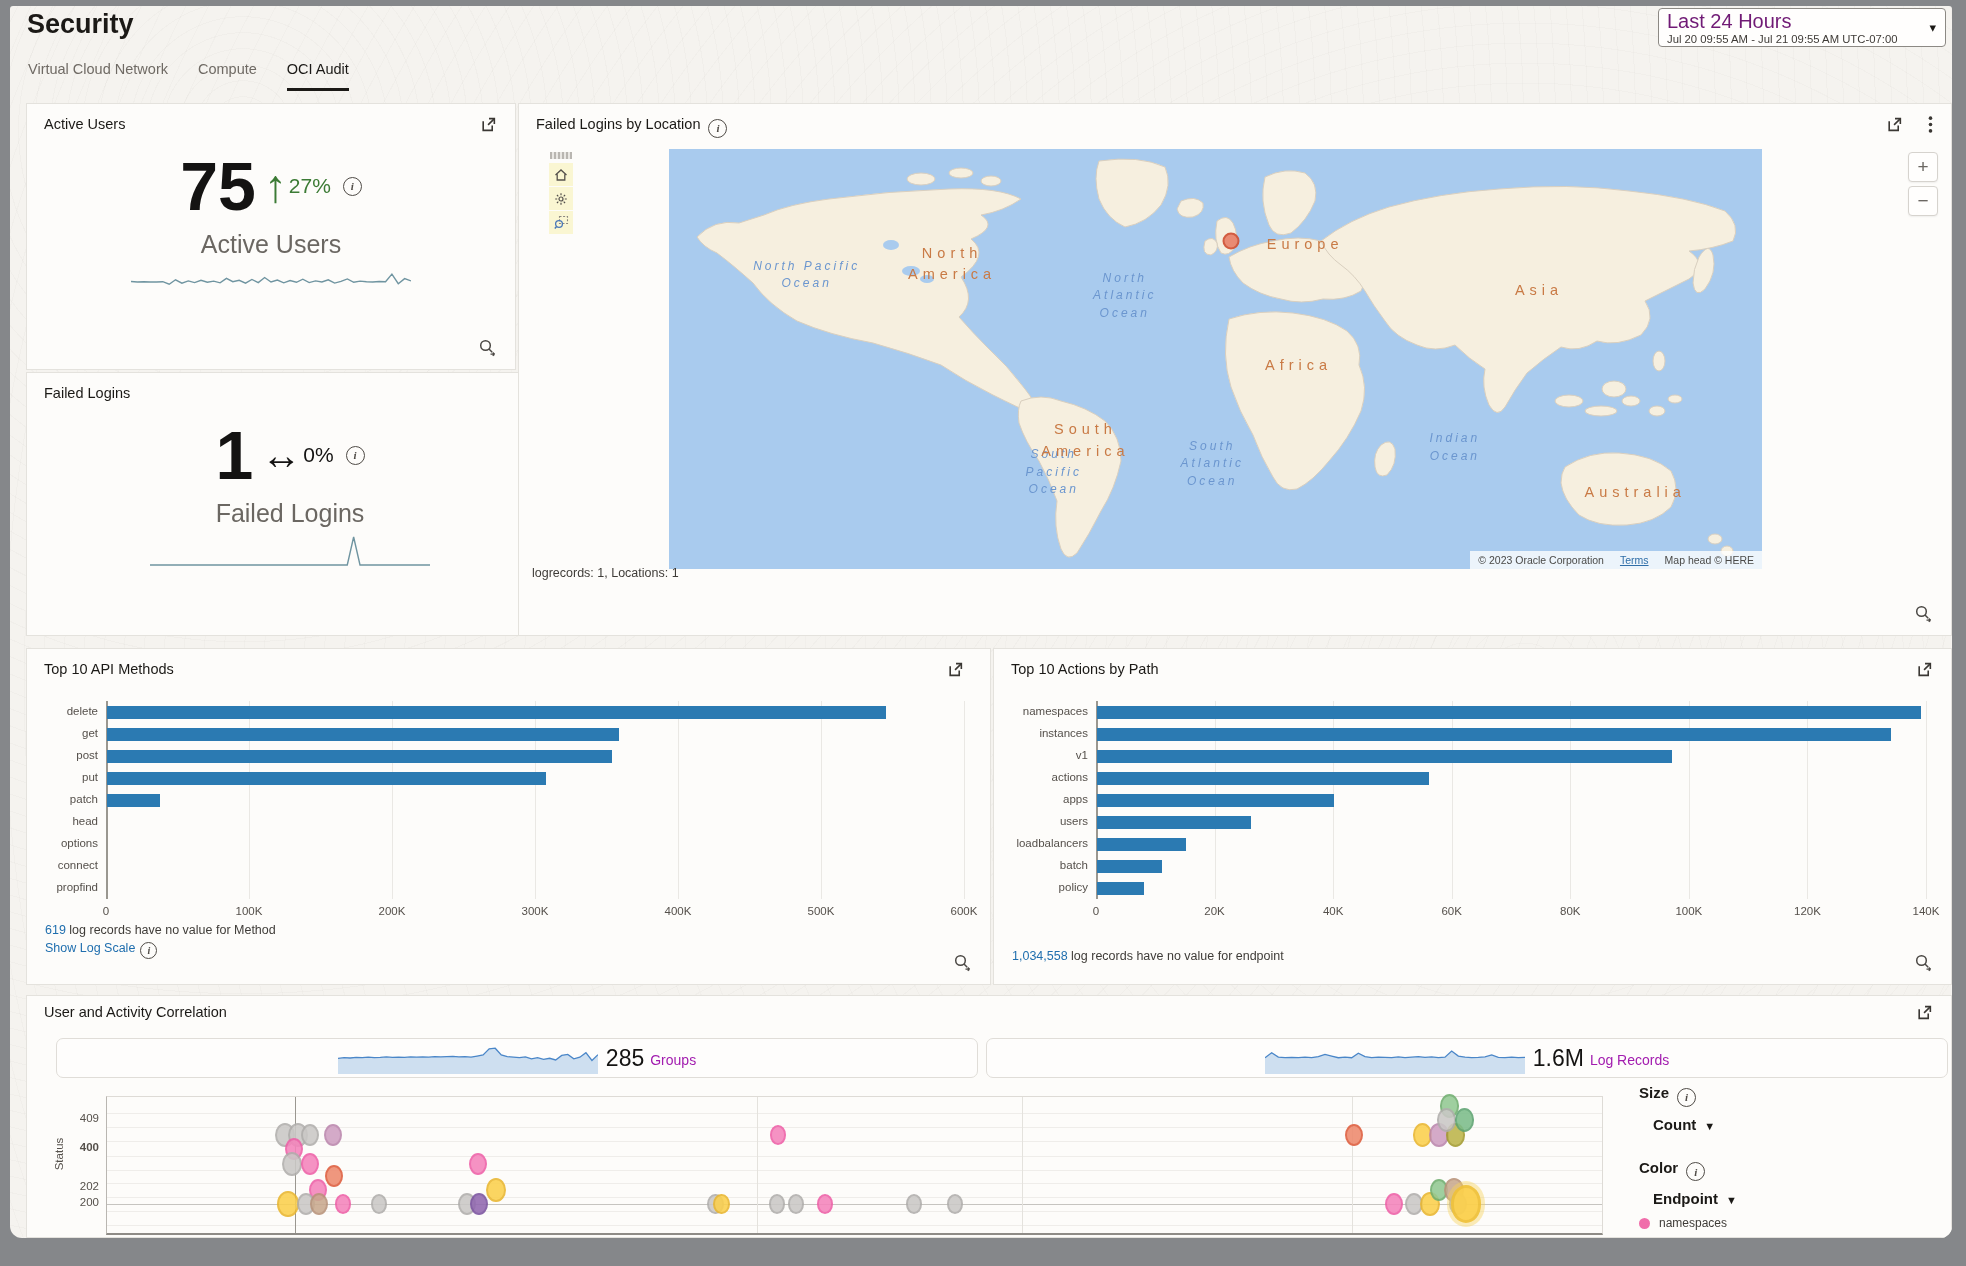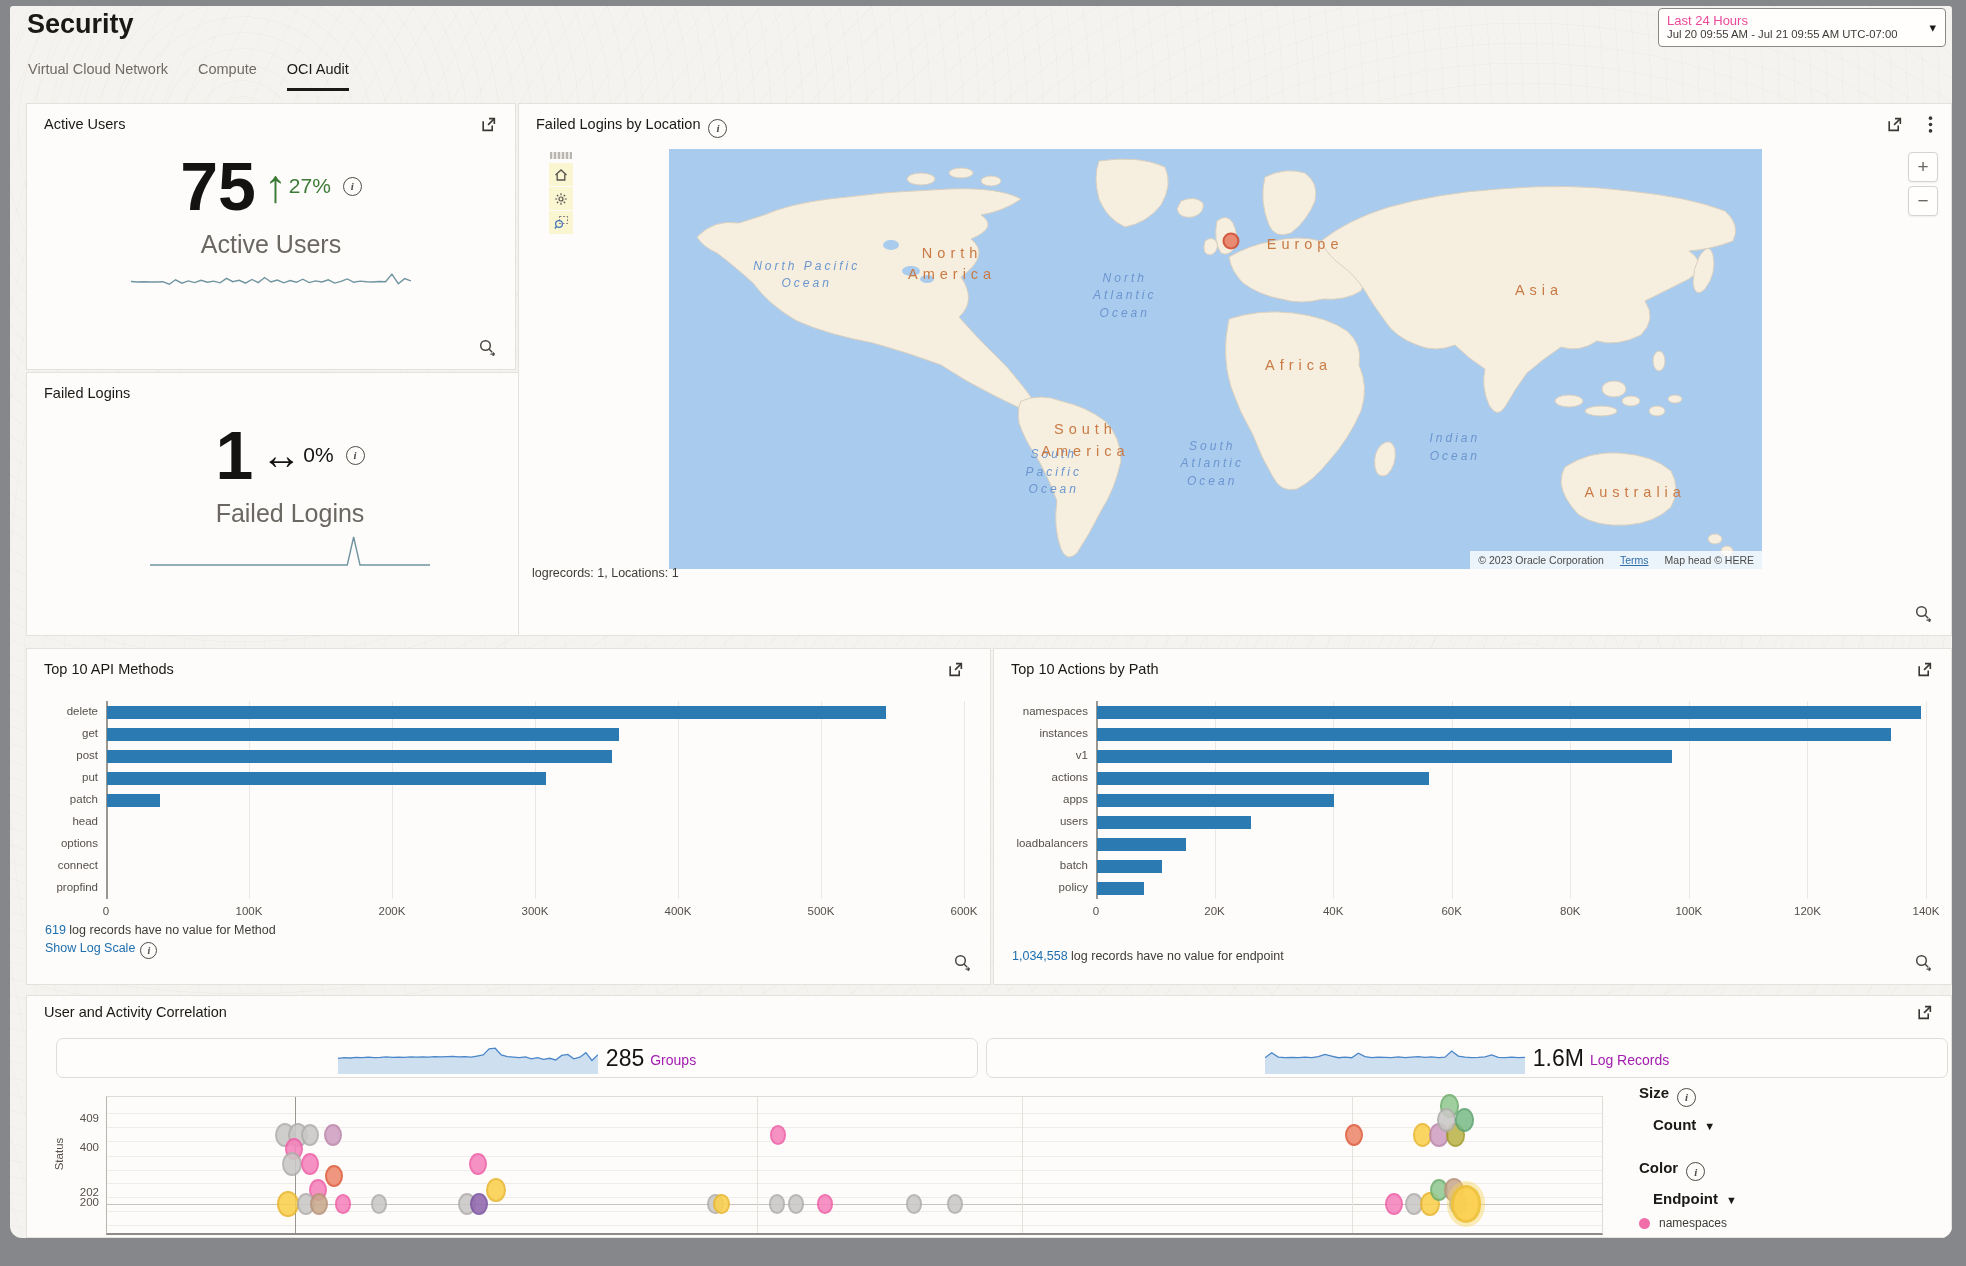--- a/index.html
+++ b/index.html
@@ -4,21 +4,21 @@
 <style>
   html,body{margin:0;padding:0}
   body{width:1966px;height:1266px;background:#85878a;font-family:"Liberation Sans",sans-serif;position:relative;overflow:hidden}
   .app{position:absolute;left:10px;top:6px;width:1942px;height:1232px;background:#f5f3ef;border-radius:3px 3px 12px 12px;overflow:hidden}
   .app::after{content:"";position:absolute;inset:0;pointer-events:none;z-index:0;
     background:repeating-radial-gradient(circle at 12% 10%, rgba(120,113,104,.035) 0 1px, transparent 1px 16px),
                repeating-radial-gradient(circle at 78% 55%, rgba(120,113,104,.03) 0 1px, transparent 1px 20px);}
   .h-title{position:absolute;left:17px;top:3px;font-size:27px;font-weight:700;color:#1b1916;z-index:2}
   .time-box{position:absolute;left:1648px;top:2px;width:286px;height:37px;background:#fffefd;border:1px solid #8c8984;border-radius:4px;display:flex;align-items:center;z-index:3;cursor:pointer}
   .tr-text{flex:1;padding:2px 8px;line-height:1.15}
-  .tr-label{font-size:13px;color:#ec4899}
+  .tr-label{font-size:20px;color:#701a75}
   .tr-detail{font-size:11.3px;color:#3f3b37}
   .caret{font-size:13px;color:#1b1916;padding:0 9px}
   .tabs{position:absolute;left:18px;top:55px;display:flex;gap:30px;z-index:2}
   .tab{font-size:14.5px;color:#6f6a64;padding-bottom:11px;cursor:pointer}
   .tab.active{color:#1b1916;border-bottom:3.5px solid #1b1916}
   .card{position:absolute;background:#fdfcfa;border:1px solid #e4e2dd;z-index:1;box-sizing:border-box}
   .card-title{position:absolute;left:17px;top:12px;font-size:14.5px;color:#1b1916}
   .icon-btn{position:absolute;cursor:pointer;line-height:0}
   .ext{right:18px;top:12px}
   .info{display:inline-flex;width:17px;height:17px;border:1.2px solid #4f4b46;border-radius:50%;align-items:center;justify-content:center;font:italic 700 11px "Liberation Serif",serif;color:#4f4b46;vertical-align:-3px;margin-left:8px;cursor:pointer}
@@ -469,22 +469,22 @@
           <path d="M0,33 L0,16.72 L6.666666666666666,11.68 L13.333333333333332,16.16 L20,16.72 L26.666666666666664,16.439999999999998 L33.33333333333333,16.72 L40,16.16 L46.666666666666664,16.72 L53.33333333333333,15.599999999999998 L60,13.36 L66.66666666666666,15.04 L73.33333333333333,16.72 L80,16.16 L86.66666666666666,16.72 L93.33333333333333,12.239999999999998 L100,15.599999999999998 L106.66666666666666,16.72 L113.33333333333333,16.16 L120,16.439999999999998 L126.66666666666666,16.72 L133.33333333333331,15.879999999999999 L140,16.72 L146.66666666666666,16.16 L153.33333333333334,15.599999999999998 L160,16.439999999999998 L166.66666666666669,15.879999999999999 L173.33333333333331,16.72 L180,16.16 L186.66666666666666,10 L193.33333333333334,15.04 L200,16.16 L206.66666666666666,16.72 L213.33333333333331,16.439999999999998 L220,15.879999999999999 L226.66666666666666,13.920000000000002 L233.33333333333334,16.439999999999998 L240,16.72 L246.66666666666666,16.16 L253.33333333333331,16.72 L260,16.439999999999998 L260,33 Z" fill="rgba(140,180,225,.42)"></path>
           <polyline points="0,16.72 6.666666666666666,11.68 13.333333333333332,16.16 20,16.72 26.666666666666664,16.439999999999998 33.33333333333333,16.72 40,16.16 46.666666666666664,16.72 53.33333333333333,15.599999999999998 60,13.36 66.66666666666666,15.04 73.33333333333333,16.72 80,16.16 86.66666666666666,16.72 93.33333333333333,12.239999999999998 100,15.599999999999998 106.66666666666666,16.72 113.33333333333333,16.16 120,16.439999999999998 126.66666666666666,16.72 133.33333333333331,15.879999999999999 140,16.72 146.66666666666666,16.16 153.33333333333334,15.599999999999998 160,16.439999999999998 166.66666666666669,15.879999999999999 173.33333333333331,16.72 180,16.16 186.66666666666666,10 193.33333333333334,15.04 200,16.16 206.66666666666666,16.72 213.33333333333331,16.439999999999998 220,15.879999999999999 226.66666666666666,13.920000000000002 233.33333333333334,16.439999999999998 240,16.72 246.66666666666666,16.16 253.33333333333331,16.72 260,16.439999999999998" fill="none" stroke="#4a86c8" stroke-width="1.3"></polyline>
         </svg>
       <span class="pill-val">1.6M</span>
       <span class="pill-lab">Log Records</span>
     </div>
 
     <div class="ylabel">Status</div>
     <div id="scatter-yticks">
         <div class="ytick" style="top: 116px;">409</div>
-        <div class="ytick" style="top: 145px;">400</div>
-        <div class="ytick" style="top: 190px;">202</div>
+        <div class="ytick" style="top: 145px; font-weight: bold;">400</div>
+        <div class="ytick" style="top: 184px;">202</div>
         <div class="ytick" style="top: 200px;">200</div>
       </div>
     <div class="splot">
         <div class="sgrid-h" style="top: 16px;"></div>
         <div class="sgrid-h" style="top: 30px;"></div>
         <div class="sgrid-h" style="top: 44px;"></div>
         <div class="sgrid-h" style="top: 59px;"></div>
         <div class="sgrid-h" style="top: 73px;"></div>
         <div class="sgrid-h" style="top: 86px;"></div>
         <div class="sgrid-h" style="top: 100px;"></div>

